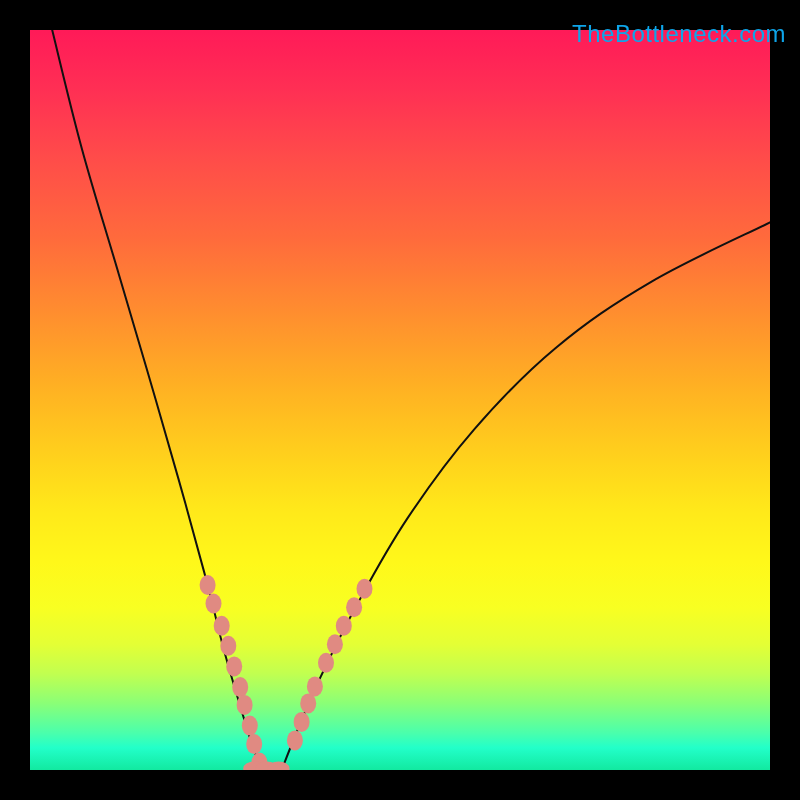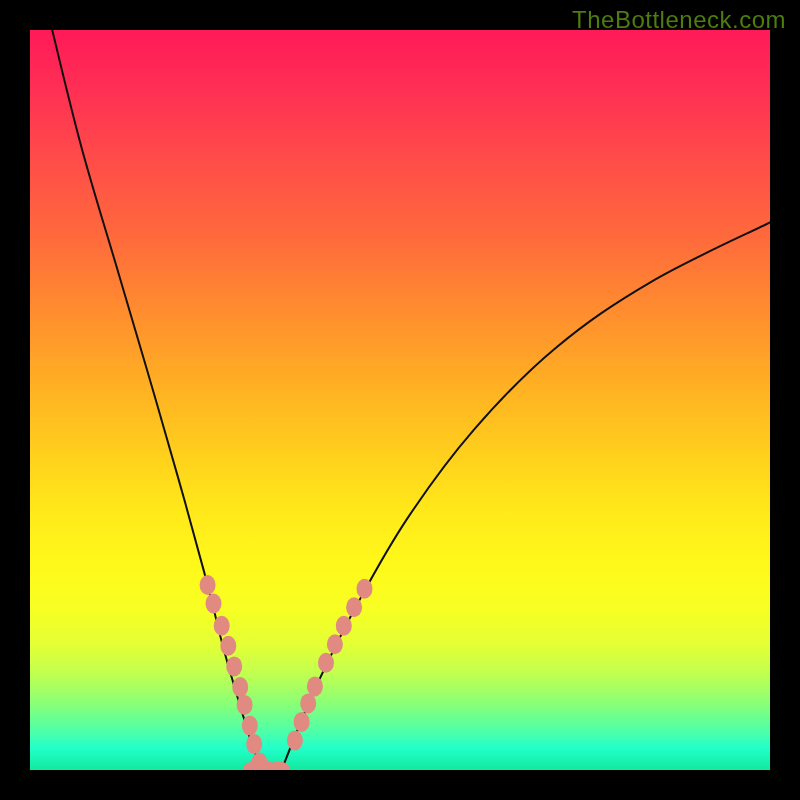--- a/index.html
+++ b/index.html
@@ -12,23 +12,23 @@
     font-family: Arial, Helvetica, sans-serif;
   }
   .outer {
     position: relative;
     width: 800px;
     height: 800px;
     background: #000;
   }
   .watermark {
     position: absolute;
-    top: 6px;
+    top: 20px;
     right: 14px;
-    color: #4d7c0f;
+    color: #0ea5e9;
     font-size: 24px;
     font-weight: 500;
     letter-spacing: 0.5px;
     z-index: 20;
   }
   .plot {
     position: absolute;
     left: 30px;
     top: 30px;
     width: 740px;

